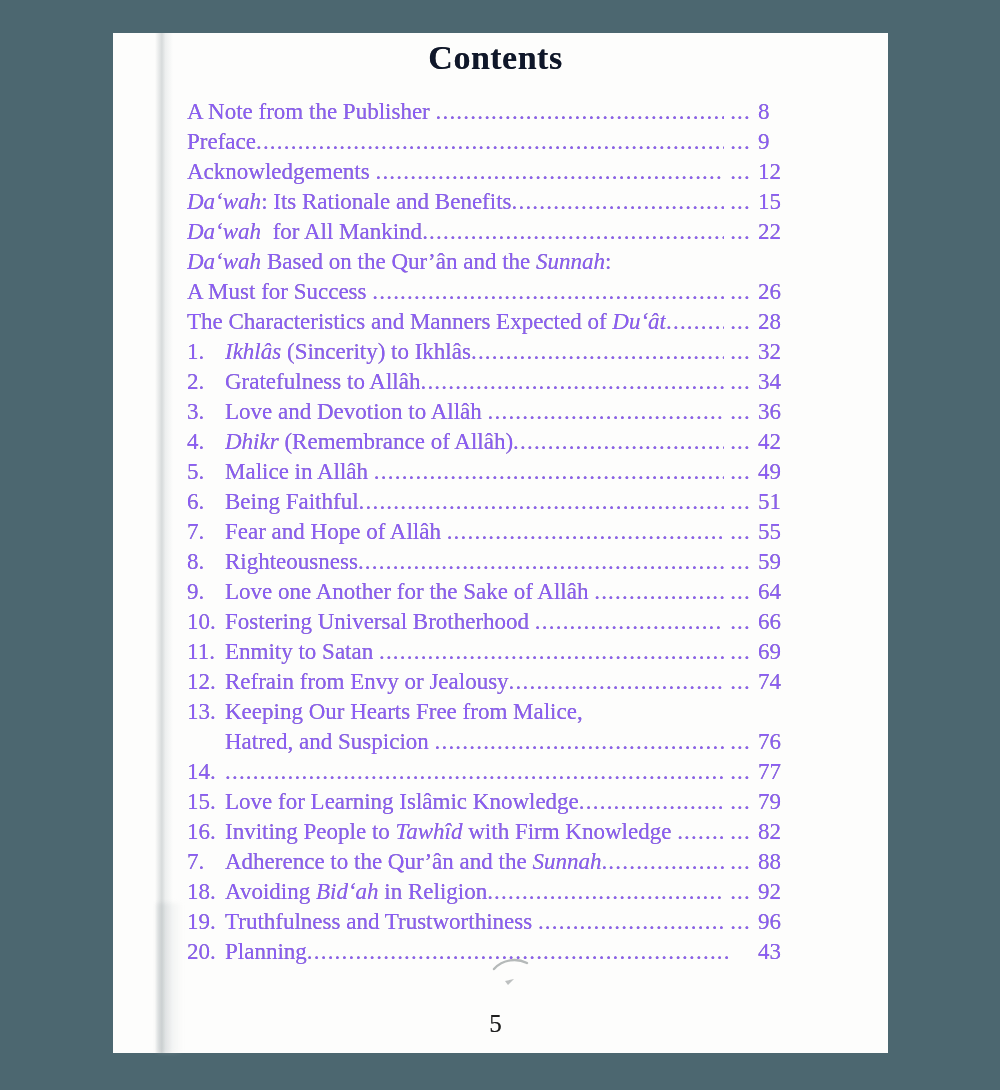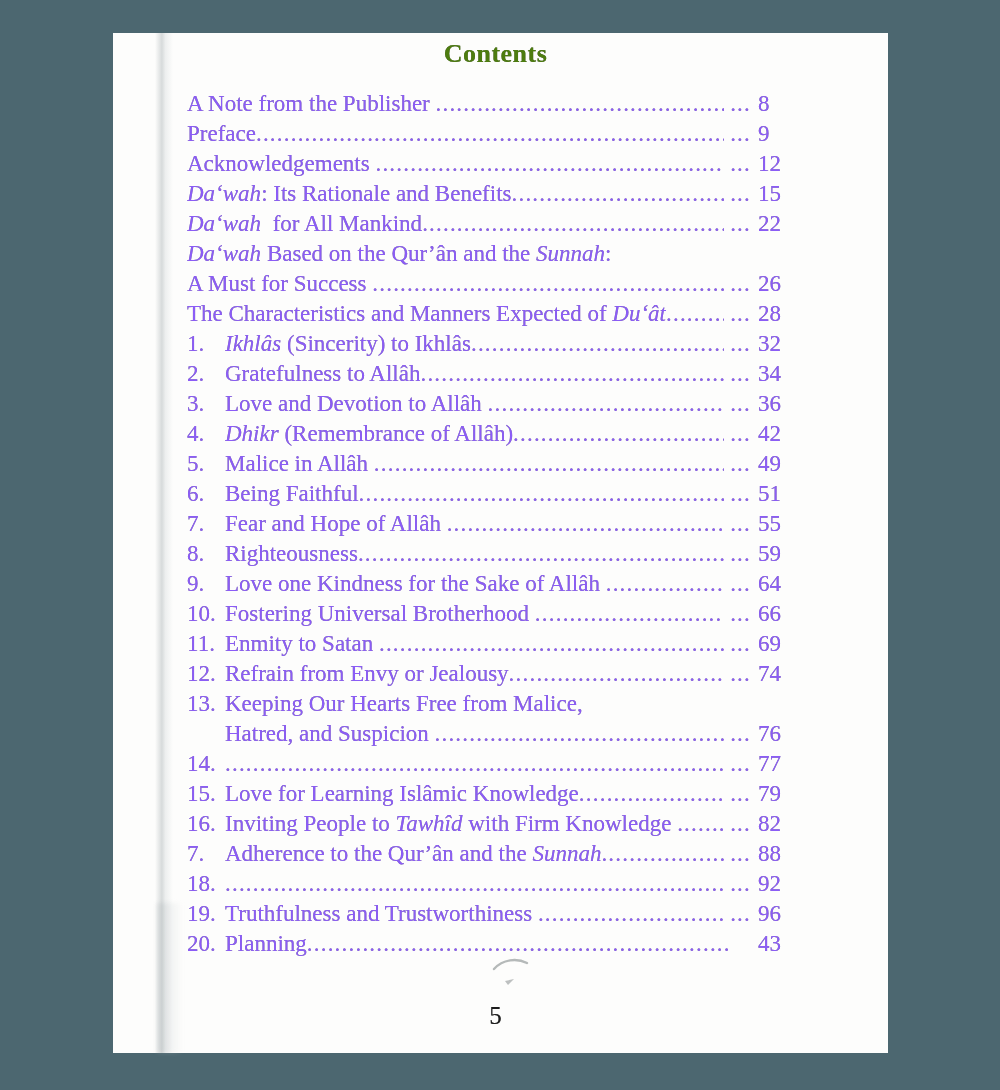--- a/index.html
+++ b/index.html
@@ -21,21 +21,21 @@
   .gutter-low{
     position:absolute;left:44px;bottom:0;height:150px;width:26px;
     background:linear-gradient(90deg,rgba(160,168,170,0.28),rgba(210,216,218,0.22) 60%,rgba(255,255,255,0));
     filter:blur(2px);
     pointer-events:none;
   }
   .inner{position:relative;padding:2px 84px 0 74px;}
   .title{
     margin:0;padding-top:4px;
     text-align:center;
-    font-size:26px;font-weight:bold;color:#4d7c0f;
+    font-size:34px;font-weight:bold;color:#0f172a;
     letter-spacing:0.5px;
     text-shadow:0 0 0.5px rgba(0,0,0,0.6);
   }
   .toc{margin-top:21px;}
   .row{
     display:flex;align-items:baseline;
     height:30px;line-height:27px;
     font-size:23px;color:#8b5cf6;
     text-shadow:0 0 0.4px rgba(20,20,20,0.5);
   }
@@ -162,21 +162,21 @@
           </div>
           <div class="row">
             <span class="num">8.</span>
             <span class="t"><span>Righteousness</span></span>
             <span class="leader">................................................................................................................................................................</span>
             <span class="pre">...</span>
             <span class="pagenum">59</span>
           </div>
           <div class="row">
             <span class="num">9.</span>
-            <span class="t"><span>Love one Kindness for the Sake of Allâh </span></span>
+            <span class="t"><span>Love one Another for the Sake of Allâh </span></span>
             <span class="leader">................................................................................................................................................................</span>
             <span class="pre">...</span>
             <span class="pagenum">64</span>
           </div>
           <div class="row">
             <span class="num">10.</span>
             <span class="t"><span>Fostering Universal Brotherhood </span></span>
             <span class="leader">................................................................................................................................................................</span>
             <span class="pre">...</span>
             <span class="pagenum">66</span>
@@ -228,20 +228,21 @@
           </div>
           <div class="row">
             <span class="num">7.</span>
             <span class="t"><span>Adherence to the Qur’ân and the </span><i>Sunnah</i></span>
             <span class="leader">................................................................................................................................................................</span>
             <span class="pre">...</span>
             <span class="pagenum">88</span>
           </div>
           <div class="row">
             <span class="num">18.</span>
+            <span class="t"><span>Avoiding </span><i>Bid‘ah</i><span> in Religion</span></span>
             <span class="leader">................................................................................................................................................................</span>
             <span class="pre">...</span>
             <span class="pagenum">92</span>
           </div>
           <div class="row">
             <span class="num">19.</span>
             <span class="t"><span>Truthfulness and Trustworthiness </span></span>
             <span class="leader">................................................................................................................................................................</span>
             <span class="pre">...</span>
             <span class="pagenum">96</span>

